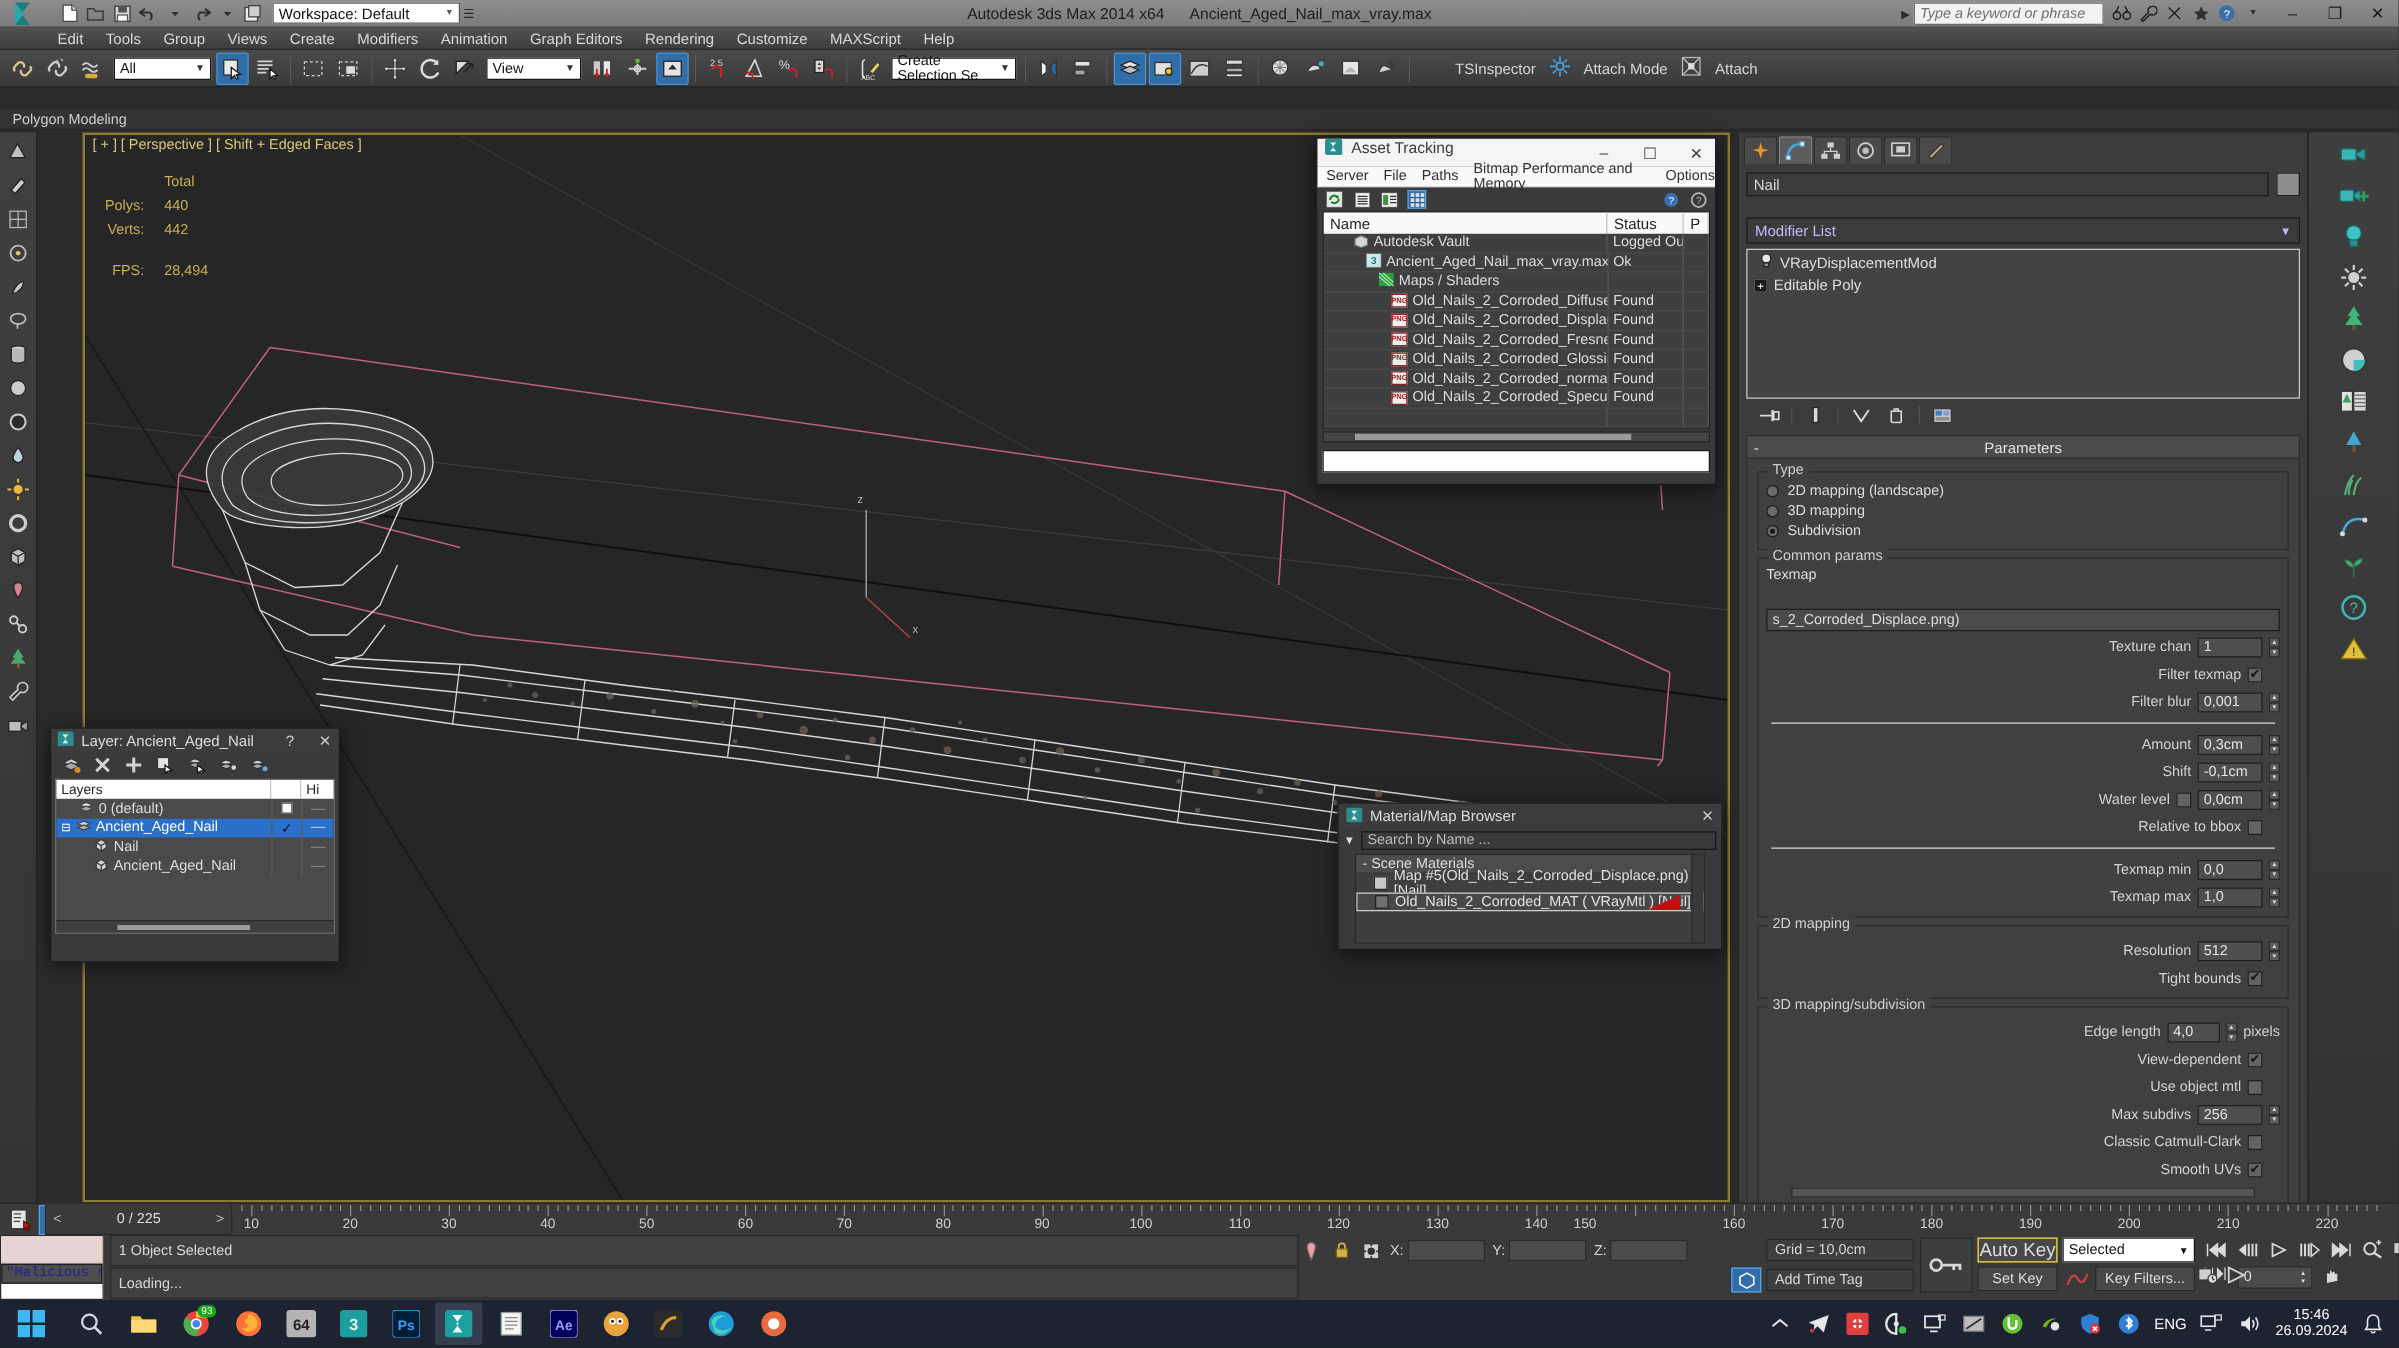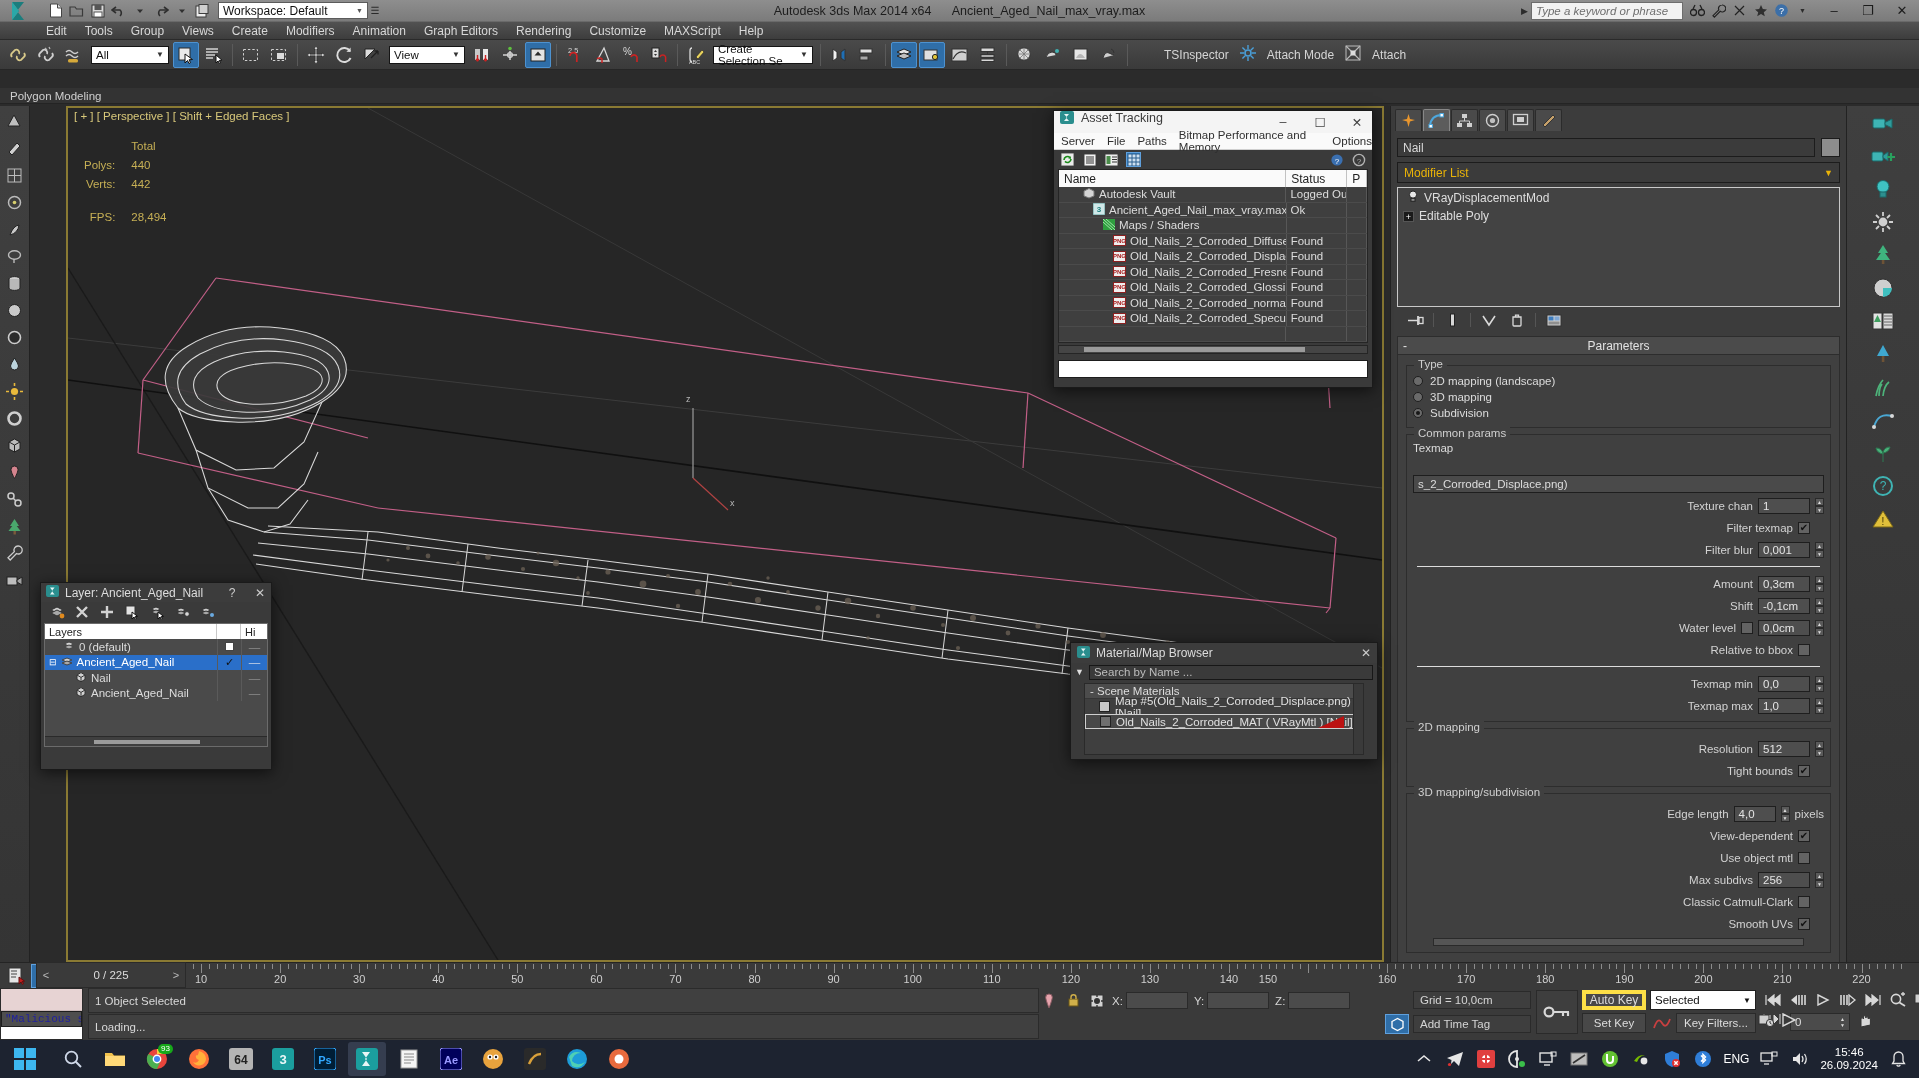--- a/index.html
+++ b/index.html
@@ -122,21 +122,21 @@
   }
   .cp-tab.active { background:#5c5c5c; border-color:#888; }
   .cp-body { padding:4px 6px; }
   .namerow { display:flex; gap:6px; margin-top:3px; }
   .nameinput {
     flex:1; height:19px; background:#3b3b3b; border:1px solid #1c1c1c; color:#d8d8d8;
     display:flex; align-items:center; padding:0 5px; font-size:12px;
   }
   .colorswatch { width:19px; height:19px; background:#8d8d8d; border:1px solid #1c1c1c; cursor:pointer; }
   .modlist {
-    margin-top:5px; height:21px; background:#3b3b3b; border:1px solid #1c1c1c; color:#eab308;
+    margin-top:17px; height:21px; background:#3b3b3b; border:1px solid #1c1c1c; color:#c4b5fd;
     display:flex; align-items:center; padding:0 6px; font-size:12px; cursor:pointer;
   }
   .modlist .car { margin-left:auto; font-size:9px; }
   .modstack {
     margin-top:4px; height:120px; background:#434343; border:1px solid #c9c9c9;
     padding:1px; overflow:hidden;
   }
   .mrow { height:18px; display:flex; align-items:center; gap:5px; padding:0 4px; font-size:12px; color:#dedede;}
   .mrow .plusic {
     width:11px;height:11px;background:#1a1a1a;color:#fff;font-size:9px;line-height:10px;
@@ -291,22 +291,22 @@
   .coords .cf { display:flex; align-items:center; gap:3px; font-size:11.5px; color:#d5d5d5; }
   .coords .cbox { width:62px; height:17px; background:#4b4b4b; border:1px solid #2a2a2a; }
   .gridbox { position:absolute; left:1413px; top:3px; width:118px; height:18px; background:#3e3e3e; border:1px solid #2a2a2a;
     display:flex; align-items:center; padding-left:6px; font-size:11.5px; color:#d5d5d5;}
   .addtimetag { position:absolute; left:1413px; top:27px; width:118px; height:18px; background:#3e3e3e; border:1px solid #2a2a2a;
     display:flex; align-items:center; padding-left:6px; font-size:11.5px; color:#d5d5d5;}
   .timetagbtn { position:absolute; left:1385px; top:26px; width:24px; height:20px; background:#2f6ea8; border:1px solid #5fa0dd;
     display:flex; align-items:center; justify-content:center; cursor:pointer;}
   .keybox { position:absolute; left:1536px; top:2px; width:42px; height:44px; background:#3e3e3e; border:1px solid #2a2a2a;
     display:flex; align-items:center; justify-content:center;}
-  .autokey { position:absolute; left:1582px; top:2px; width:64px; height:20px; background:#484848; border:4px solid #fde047;
-    display:flex; align-items:center; justify-content:center; font-size:12px; color:#ddd; cursor:pointer;}
+  .autokey { position:absolute; left:1582px; top:2px; width:64px; height:20px; background:#484848; border:1px solid #fde047;
+    display:flex; align-items:center; justify-content:center; font-size:15px; color:#ddd; cursor:pointer;}
   .setkey { position:absolute; left:1582px; top:25px; width:64px; height:20px; background:#484848; border:1px solid #2a2a2a;
     display:flex; align-items:center; justify-content:center; font-size:11.5px; color:#ddd; cursor:pointer;}
   .selfilter { position:absolute; left:1650px; top:2px; width:106px; height:20px; background:#fff; border:1px solid #1f1f1f;
     display:flex; align-items:center; padding:0 4px; font-size:11.5px; color:#111; cursor:pointer;}
   .selfilter .car { margin-left:auto; font-size:8px; }
   .keyfilters { position:absolute; left:1676px; top:25px; width:80px; height:20px; background:#484848; border:1px solid #2a2a2a;
     display:flex; align-items:center; justify-content:center; font-size:11.5px; color:#ddd; cursor:pointer;}
   .curvebtn { position:absolute; left:1650px; top:25px; width:24px; height:20px; display:flex;align-items:center;justify-content:center;cursor:pointer;}
   .playrow { position:absolute; left:1762px; top:2px; display:flex; align-items:center; gap:4px; }
   .playrow .pb { width:21px;height:19px;display:flex;align-items:center;justify-content:center;cursor:pointer;}

